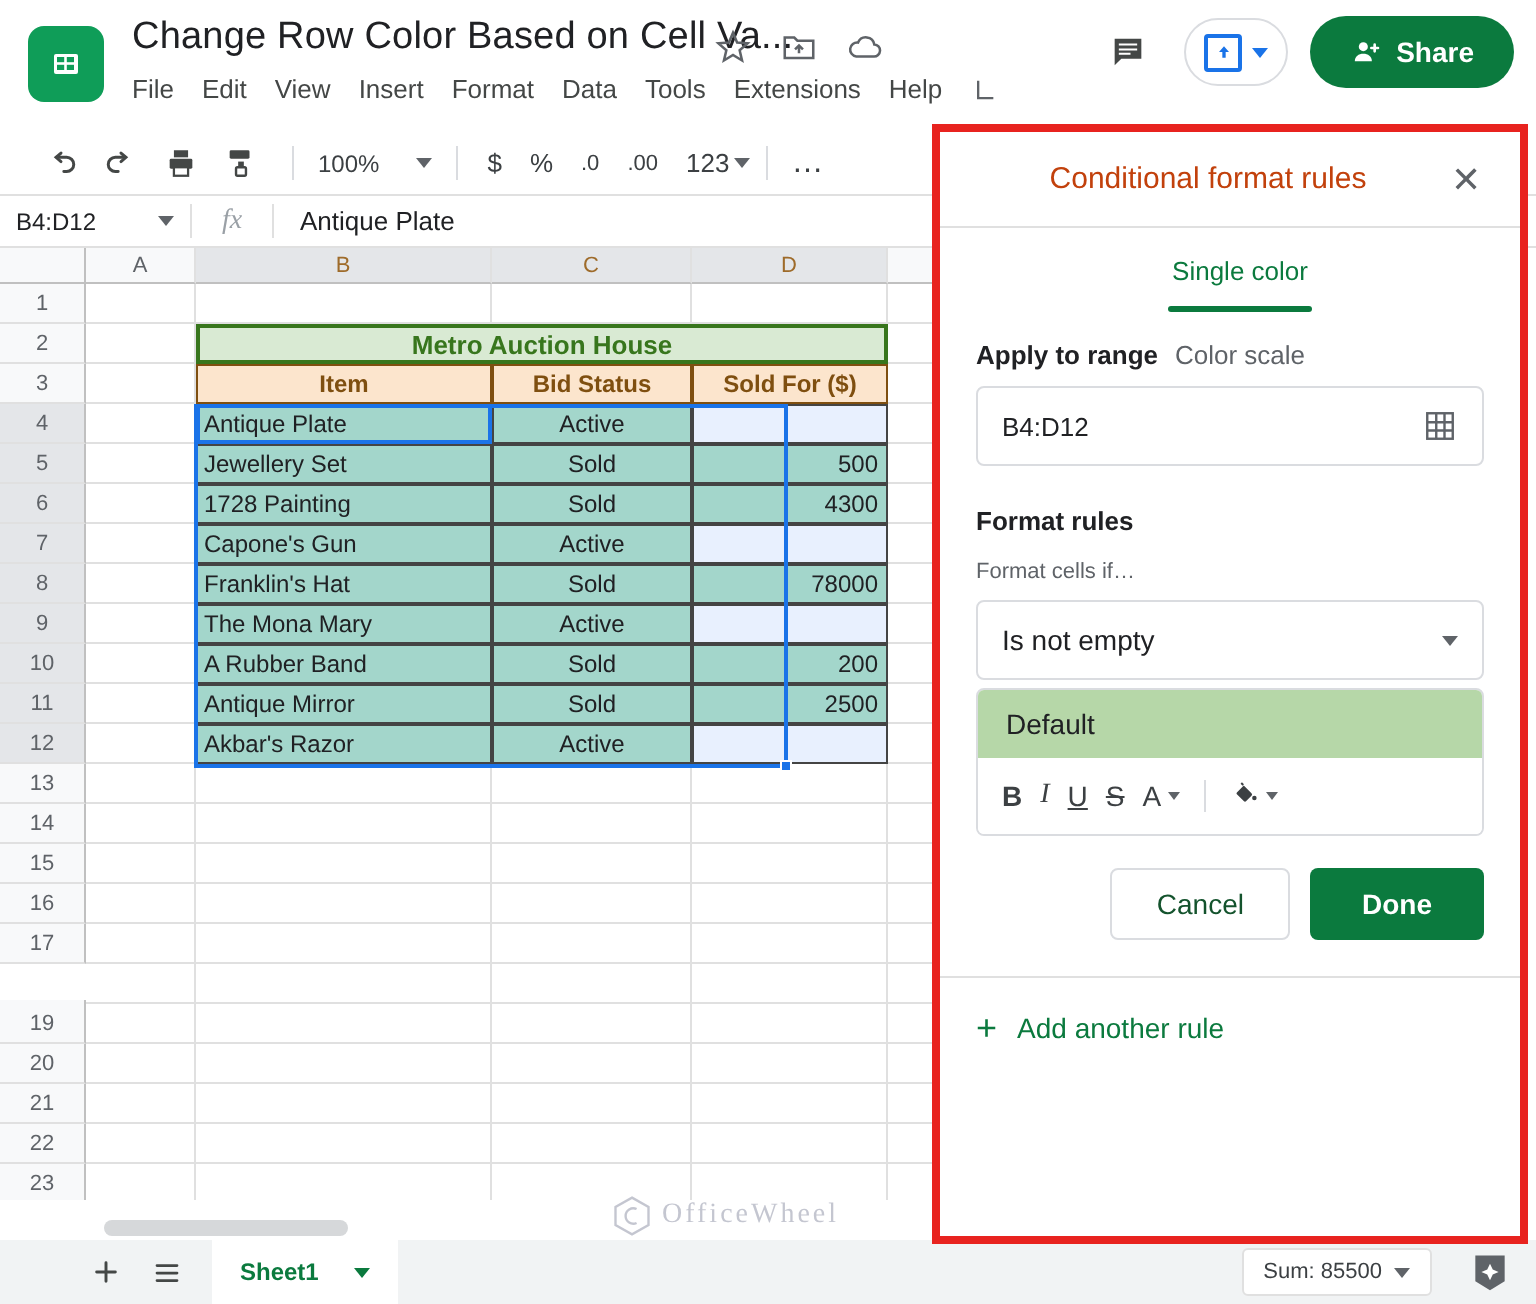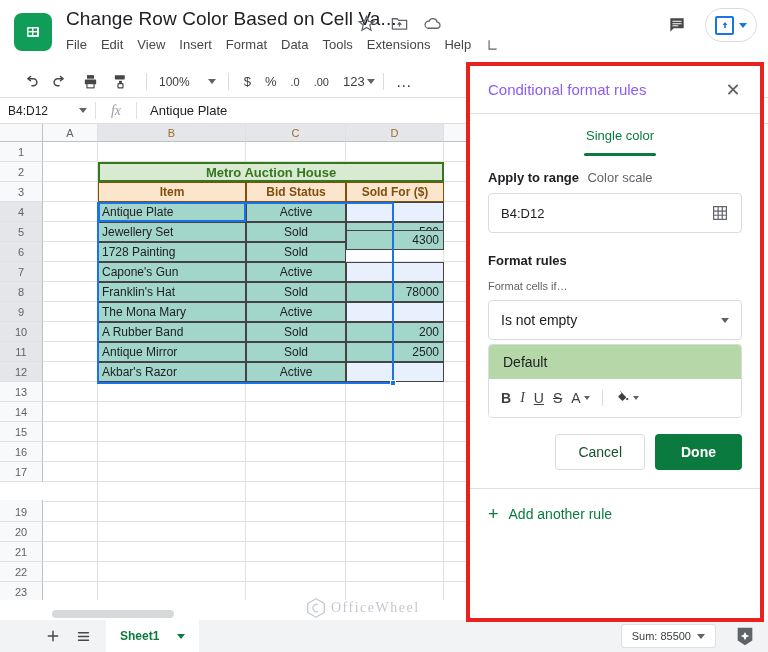--- a/index.html
+++ b/index.html
@@ -106,21 +106,21 @@
   .caret-green { width:0;height:0;border-left:4px solid transparent;border-right:4px solid transparent;border-top:5px solid #0b7a3e; }
   .sum-box { position:absolute; right:52px; top:4px; height:24px; padding:0 10px; background:#fff; border-radius:3px;
              display:flex; align-items:center; gap:6px; border:1px solid #e0e0e0;}
   .sum-txt { font-size:11px; color:#3c4043; }
   .explore { position:absolute; right:10px; top:3px; width:26px; height:26px; display:flex; align-items:center; justify-content:center; }
 
   
   .redbox { position:absolute; left:466px; top:62px; width:298px; height:560px; border:4px solid #e8231f; background:#fff; }
   .panel { position:absolute; left:470px; top:66px; width:290px; height:552px; background:#fff; overflow:hidden; }
   .panel-head { height:48px; display:flex; align-items:center; padding:0 14px 0 18px; border-bottom:1px solid #e0e0e0; }
-  .panel-title { font-size:15px; color:#8b5cf6; flex:1; }
+  .panel-title { font-size:15px; color:#c2410c; flex:1;text-align:center; }
   .close-x { width:26px; height:26px; display:flex; align-items:center; justify-content:center; color:#5f6368; font-size:18px; }
   .tabs { display:flex; height:42px; align-items:center; padding-left:10px;flex-direction:column; }
   .tab { flex:0 0 auto; padding:0 12px; height:42px; display:flex; align-items:center; justify-content:center; font-size:13px; color:#5f6368; position:relative; }
   .tab.active { color:#0b7a3e; }
   .tab.active::after { content:""; position:absolute; left:10px; right:10px; bottom:0; height:3px; background:#0b7a3e; border-radius:2px; }
   .sec-label { font-size:13px; color:#202124; font-weight:bold; padding:14px 18px 0 18px; }
   .sub-label { font-size:11px; color:#5f6368; padding:12px 18px 4px 18px; }
   .range-input { margin:8px 18px 0 18px; height:40px; border:1px solid #dadce0; border-radius:4px;
                  display:flex; align-items:center; padding:0 12px; }
   .range-val { font-size:13px; color:#202124; flex:1; }
@@ -201,20 +201,28 @@
           <path d="M6.5 7.5h11M6.5 10.5h11M6.5 13h7" stroke="#fff" stroke-width="1.2"></path>
         </svg>
       </div>
       <div class="meet-btn">
         <div class="meet-box">
           <svg width="10" height="10" viewBox="0 0 12 12" fill="#1a73e8">
               <path d="M6 2.5 9 6H7v3.5H5V6H3z"></path>
             </svg>
         </div>
         <div class="caret-blue"></div>
+      </div>
+      <div class="share-btn">
+        <svg width="16" height="16" viewBox="0 0 24 24" fill="#fff">
+          <circle cx="10" cy="8" r="3.4"></circle>
+            <path d="M3.6 19c0-3.6 2.9-5.6 6.4-5.6s6.4 2 6.4 5.6z"></path>
+          <path d="M18.5 6.5v5M16 9h5" stroke="#fff" stroke-width="2" stroke-linecap="round"></path>
+        </svg>
+        <span>Share</span>
       </div>
     </div>
   </div>
 
   <div class="toolbar">
     <div style="width:8px"></div>
     <div class="tb-ico">
       <svg width="17" height="17" viewBox="0 0 24 24" fill="none" stroke="#444746" stroke-width="2.1" stroke-linecap="round">
         <path d="M9 8H16a5 5 0 0 1 0 10h-2"></path>
           <path d="M12 5 8.5 8 12 11"></path>
@@ -429,21 +437,21 @@
         <div class="tcell t-head" style="left: 246px; top: 58px; width: 100px; height: 20px;">Bid Status</div>
         <div class="tcell t-head" style="left: 346px; top: 58px; width: 98px; height: 20px;">Sold For ($)</div>
         <div class="tcell t-data t-left" style="left: 98px; top: 78px; width: 148px; height: 20px;">Antique Plate</div>
         <div class="tcell t-data t-center" style="left: 246px; top: 78px; width: 100px; height: 20px;">Active</div>
         <div class="tcell t-empty" style="left: 346px; top: 78px; width: 98px; height: 20px;"></div>
         <div class="tcell t-data t-left" style="left: 98px; top: 98px; width: 148px; height: 20px;">Jewellery Set</div>
         <div class="tcell t-data t-center" style="left: 246px; top: 98px; width: 100px; height: 20px;">Sold</div>
         <div class="tcell t-data t-right" style="left: 346px; top: 98px; width: 98px; height: 20px;">500</div>
         <div class="tcell t-data t-left" style="left: 98px; top: 118px; width: 148px; height: 20px;">1728 Painting</div>
         <div class="tcell t-data t-center" style="left: 246px; top: 118px; width: 100px; height: 20px;">Sold</div>
-        <div class="tcell t-data t-right" style="left: 346px; top: 106px; width: 98px; height: 20px;">4300</div>
+        <div class="tcell t-data t-right" style="left: 346px; top: 118px; width: 98px; height: 20px;">4300</div>
         <div class="tcell t-data t-left" style="left: 98px; top: 138px; width: 148px; height: 20px;">Capone's Gun</div>
         <div class="tcell t-data t-center" style="left: 246px; top: 138px; width: 100px; height: 20px;">Active</div>
         <div class="tcell t-empty" style="left: 346px; top: 138px; width: 98px; height: 20px;"></div>
         <div class="tcell t-data t-left" style="left: 98px; top: 158px; width: 148px; height: 20px;">Franklin's Hat</div>
         <div class="tcell t-data t-center" style="left: 246px; top: 158px; width: 100px; height: 20px;">Sold</div>
         <div class="tcell t-data t-right" style="left: 346px; top: 158px; width: 98px; height: 20px;">78000</div>
         <div class="tcell t-data t-left" style="left: 98px; top: 178px; width: 148px; height: 20px;">The Mona Mary</div>
         <div class="tcell t-data t-center" style="left: 246px; top: 178px; width: 100px; height: 20px;">Active</div>
         <div class="tcell t-empty" style="left: 346px; top: 178px; width: 98px; height: 20px;"></div>
         <div class="tcell t-data t-left" style="left: 98px; top: 198px; width: 148px; height: 20px;">A Rubber Band</div>

